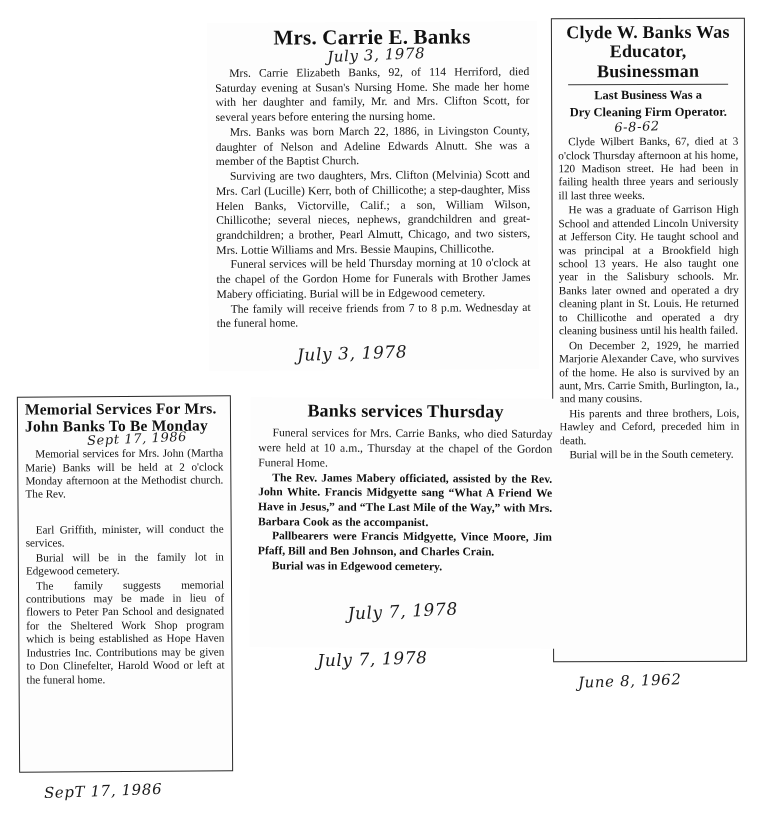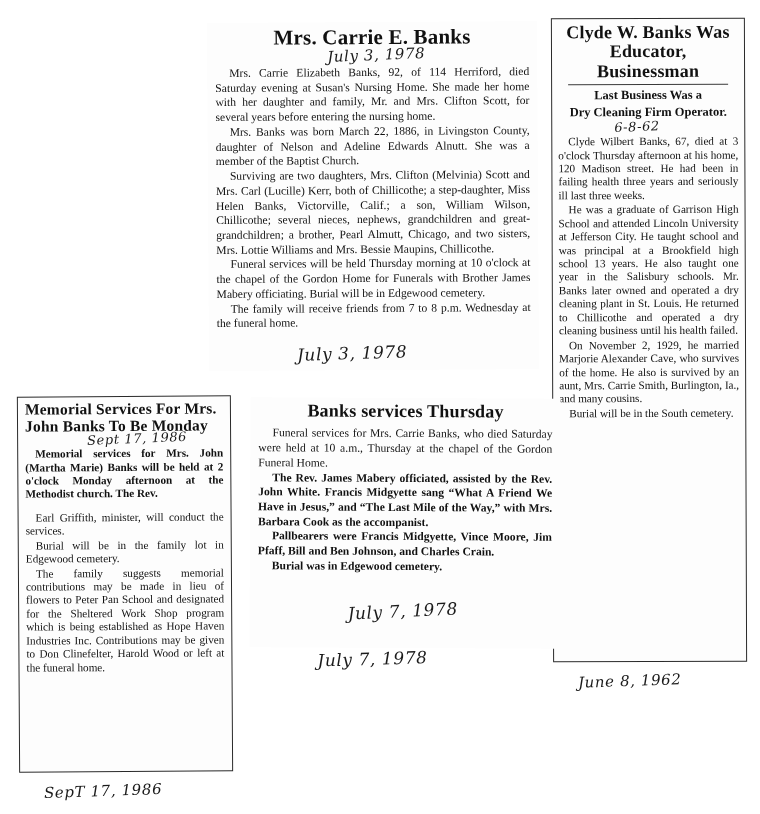--- a/index.html
+++ b/index.html
@@ -157,21 +157,22 @@
   <div class="headline hl-med">Clyde W. Banks Was Educator, Businessman</div>
   <div class="rule"></div>
   <div class="subhead">Last Business Was a</div>
   <div class="subhead" style="margin-top:0;">Dry Cleaning Firm Operator.</div>
   <div style="position:relative;height:14px;">
     <span class="handwriting hw-sm hw-rot-2" style="position:absolute; left:56px; top:-2px;">6-8-62</span>
   </div>
   <div class="narrow-col">
     <p>Clyde Wilbert Banks, 67, died at 3 o'clock Thursday afternoon at his home, 120 Madison street. He had been in failing health three years and seriously ill last three weeks.</p>
     <p>He was a graduate of Garrison High School and attended Lincoln University at Jefferson City. He taught school and was principal at a Brookfield high school 13 years. He also taught one year in the Salisbury schools. Mr. Banks later owned and operated a dry cleaning plant in St. Louis. He returned to Chillicothe and operated a dry cleaning business until his health failed.</p>
-    <p>On November 2, 1929, he married Marjorie Alexander Cave, who survives of the home. He also is survived by an aunt, Mrs. Carrie Smith, Burlington, Ia., and many cousins.</p>
+    <p>On December 2, 1929, he married Marjorie Alexander Cave, who survives of the home. He also is survived by an aunt, Mrs. Carrie Smith, Burlington, Ia., and many cousins.</p>
+    <p>His parents and three brothers, Lois, Hawley and Ceford, preceded him in death.</p>
     <p>Burial will be in the South cemetery.</p>
   </div>
 </div>
 <span class="hw-abs handwriting hw-md hw-rot-2" style="left:578px; top:672px;">June 8, 1962</span>
 
 <div class="clip tilt-clip-2" id="clip-banks-thursday">
   <div class="headline hl-med" style="font-size:18px;">Banks services Thursday</div>
   <div class="body-text" style="margin-top:6px;">
     <p>Funeral services for Mrs. Carrie Banks, who died Saturday were held at 10 a.m., Thursday at the chapel of the Gordon Funeral Home.</p>
     <p class="bold">The Rev. James Mabery officiated, assisted by the Rev. John White. Francis Midgyette sang “What A Friend We Have in Jesus,” and “The Last Mile of the Way,” with Mrs. Barbara Cook as the accompanist.</p>
@@ -183,19 +184,19 @@
     <span class="handwriting hw-lg hw-rot-2" style="position:absolute; left:60px; top:74px;">July 7, 1978</span>
   </div>
 </div>
 
 <div class="clip bordered tilt-clip-1" id="clip-memorial">
   <div class="headline hl-small" style="text-align:left;">Memorial Services For Mrs. John Banks To Be Monday</div>
   <div style="position:relative;height:13px;">
     <span class="handwriting hw-sm hw-rot-2" style="position:absolute; left:62px; top:-3px;">Sept 17, 1986</span>
   </div>
   <div class="narrow-col">
-    <p style="margin-bottom:10px;font-weight:bold;">Memorial services for Mrs. John (Martha Marie) Banks will be held at 2 o'clock Monday afternoon at the Methodist church.  The Rev.</p>
+    <p style="margin-bottom:22px;">Memorial services for Mrs. John (Martha Marie) Banks will be held at 2 o'clock Monday afternoon at the Methodist church.  The Rev.</p>
     <p>Earl Griffith, minister, will conduct the services.</p>
     <p>Burial will be in the family lot in Edgewood cemetery.</p>
     <p>The family suggests memorial contributions may be made in lieu of flowers to Peter Pan School and designated for the Sheltered Work Shop program which is being established as Hope Haven Industries Inc. Contributions may be given to Don Clinefelter, Harold Wood or left at the funeral home.</p>
   </div>
 </div>
 <span class="hw-abs handwriting hw-md hw-rot-2" style="left:44px; top:782px;">SepT 17, 1986</span>
 
 </body></html>

